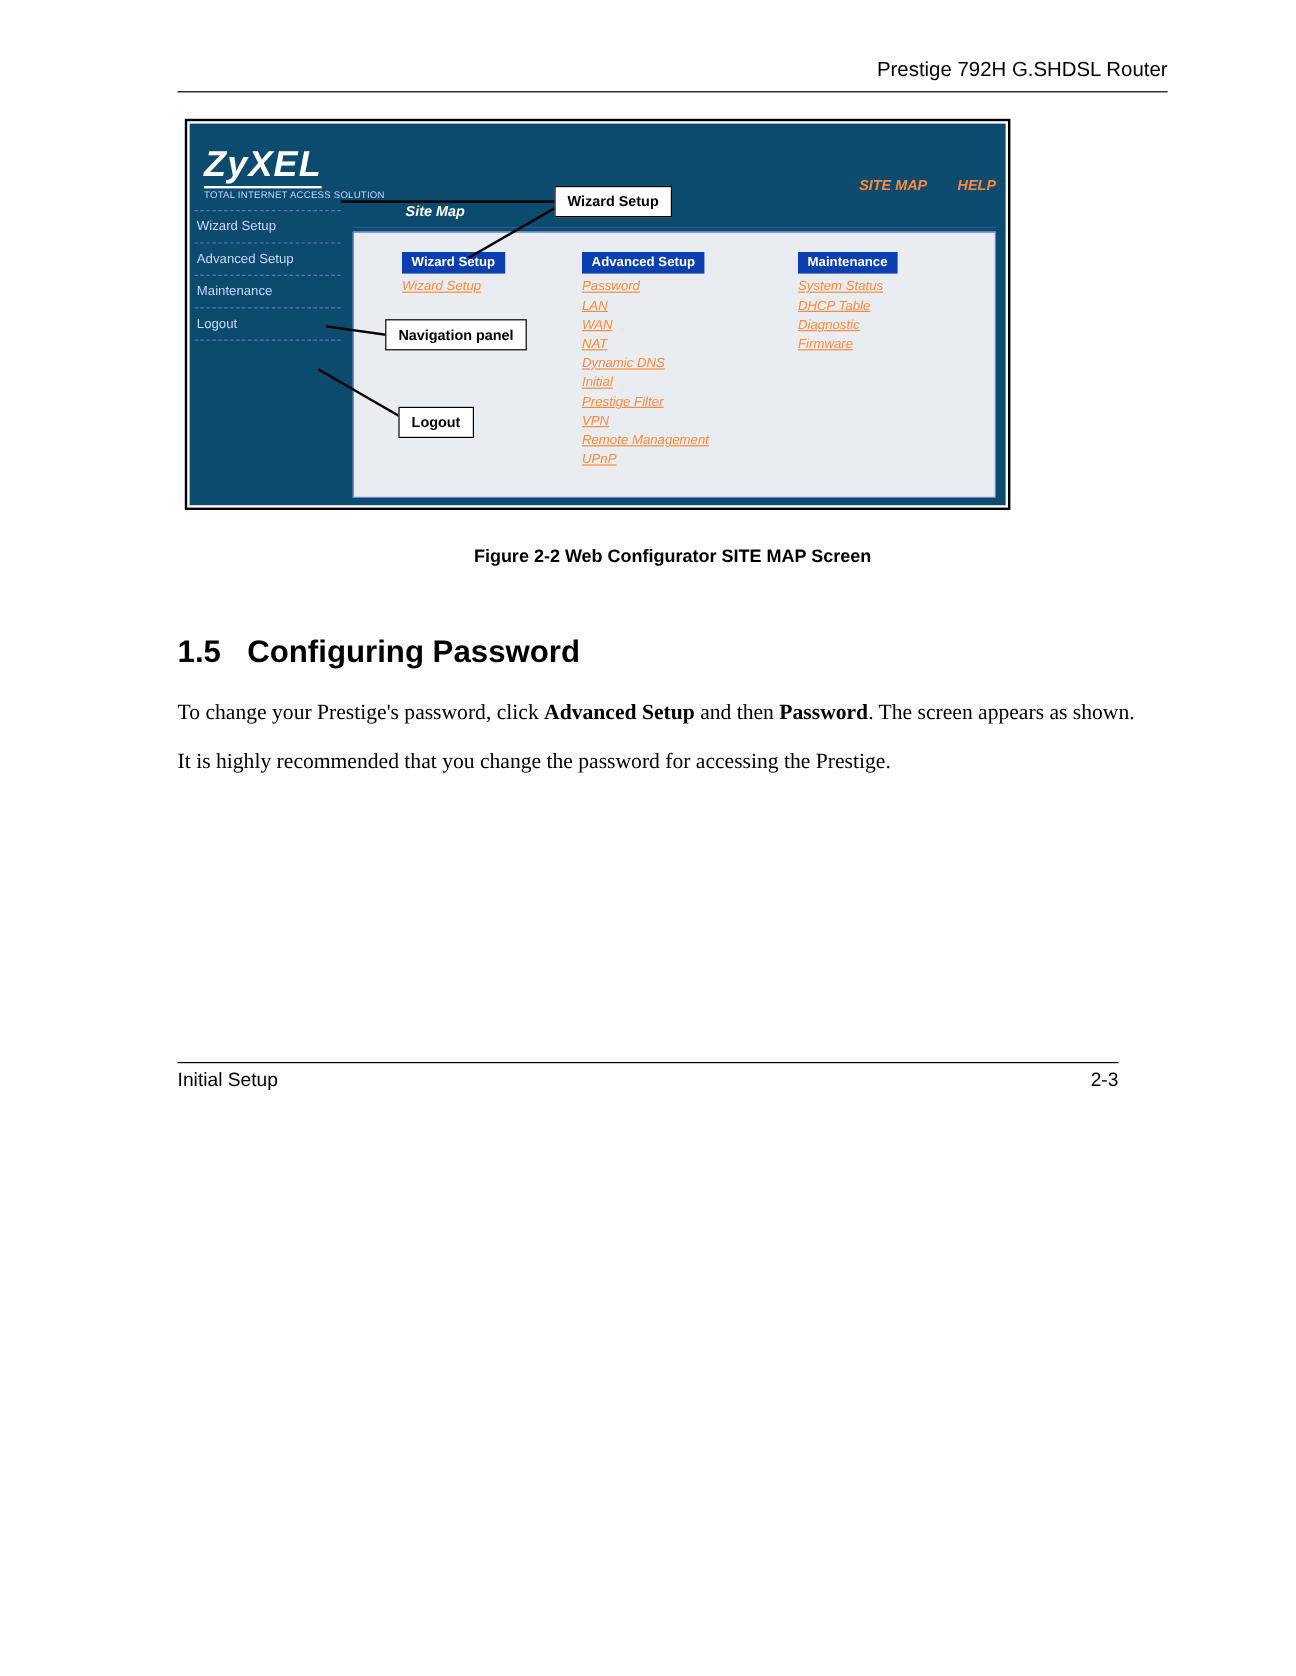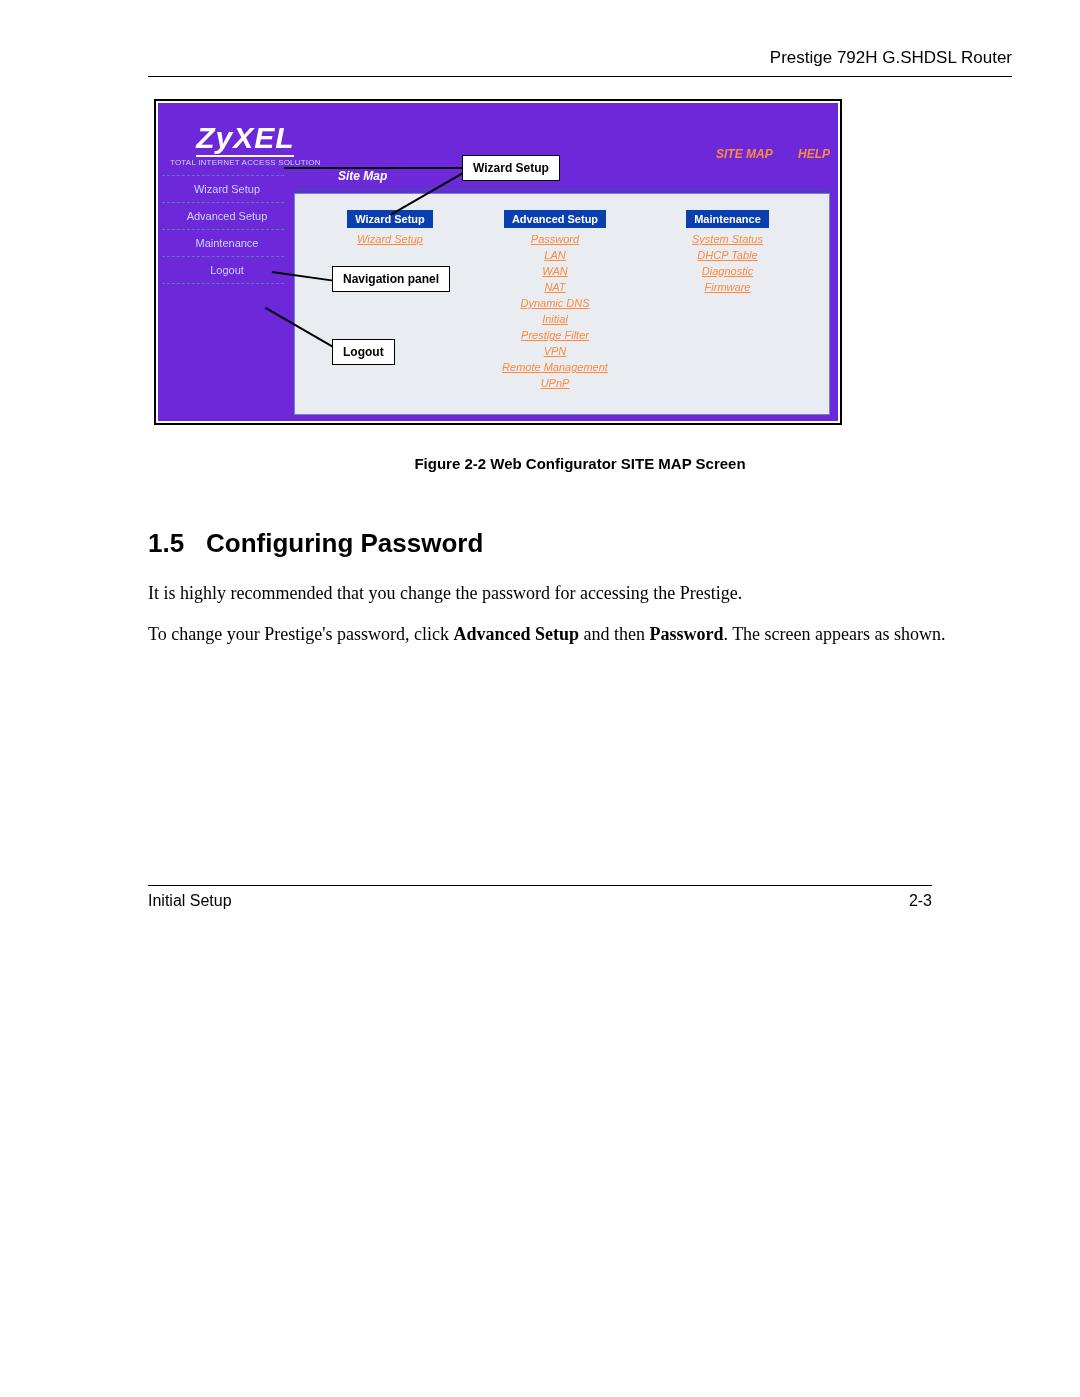--- a/index.html
+++ b/index.html
@@ -8,21 +8,21 @@
     background: #fff;
     font-family: "Times New Roman", Times, serif;
     color: #000;
   }
   .page {
     width: 1080px;
     min-height: 1397px;
     margin: 0 auto;
     position: relative;
     box-sizing: border-box;
-    padding: 48px 68px 60px 148px;
+    padding: 48px 107px 60px 148px;
   }
   .header-right {
     font-family: Arial, Helvetica, sans-serif;
     font-size: 17px;
     text-align: right;
     padding-bottom: 4px;
   }
   .header-rule {
     border: none;
     border-top: 1.5px solid #000;
@@ -38,22 +38,21 @@
     background: #fff;
     width: 688px;
     height: 326px;
     position: relative;
     box-sizing: border-box;
     overflow: hidden;
   }
   .ss-body {
     position: absolute;
     left: 2px; top: 2px; right: 2px; bottom: 2px;
-    background: #6d28d9;
-    text-align: center;
+    background: #0c4a6e;
   }
   .ss-topbar {
     position: absolute;
     left: 0; right: 0; top: 6px;
     height: 60px;
   }
   .logo {
     position: absolute;
     left: 12px;
     top: 14px;
@@ -278,40 +277,40 @@
             <span class="lnk">DHCP Table</span><br>
             <span class="lnk">Diagnostic</span><br>
             <span class="lnk">Firmware</span>
           </div>
         </div>
 
       </div>
     </div>
 
     <div class="callout" style="left:308px; top:56px;">Wizard Setup</div>
-    <div class="callout" style="left:178px; top:167px;">Navigation panel</div>
+    <div class="callout" style="left:167px; top:167px;">Navigation panel</div>
     <div class="callout" style="left:178px; top:240px;">Logout</div>
 
     <div class="leader" style="left:130px; top:68px; width:180px; transform:rotate(0deg);"></div>
     <div class="leader" style="left:236px; top:115px; width:92px;  transform:rotate(-30deg);"></div>
     <div class="leader" style="left:118px; top:172px; width:62px;  transform:rotate(8deg);"></div>
     <div class="leader" style="left:112px; top:208px; width:90px;  transform:rotate(30deg);"></div>
   </div>
 
   <div class="figure-caption">Figure 2-2 Web Configurator SITE MAP Screen</div>
 
 
   <h2 class="section">
     <span class="num">1.5</span><span>Configuring Password</span>
   </h2>
 
-  <p class="body">It is highly recommended that you change the password for accessing the Prestige.</p>
   <p class="body">
     <span>To change your Prestige's password, click </span><b>Advanced Setup</b><span> and then </span><b>Password</b><span>. The screen appears as shown.</span>
   </p>
+  <p class="body">It is highly recommended that you change the password for accessing the Prestige.</p>
 
   <div class="footer-block">
     <hr class="footer-rule">
     <div class="footer-row">
       <span>Initial Setup</span>
       <span>2-3</span>
     </div>
   </div>
 
 </div>

